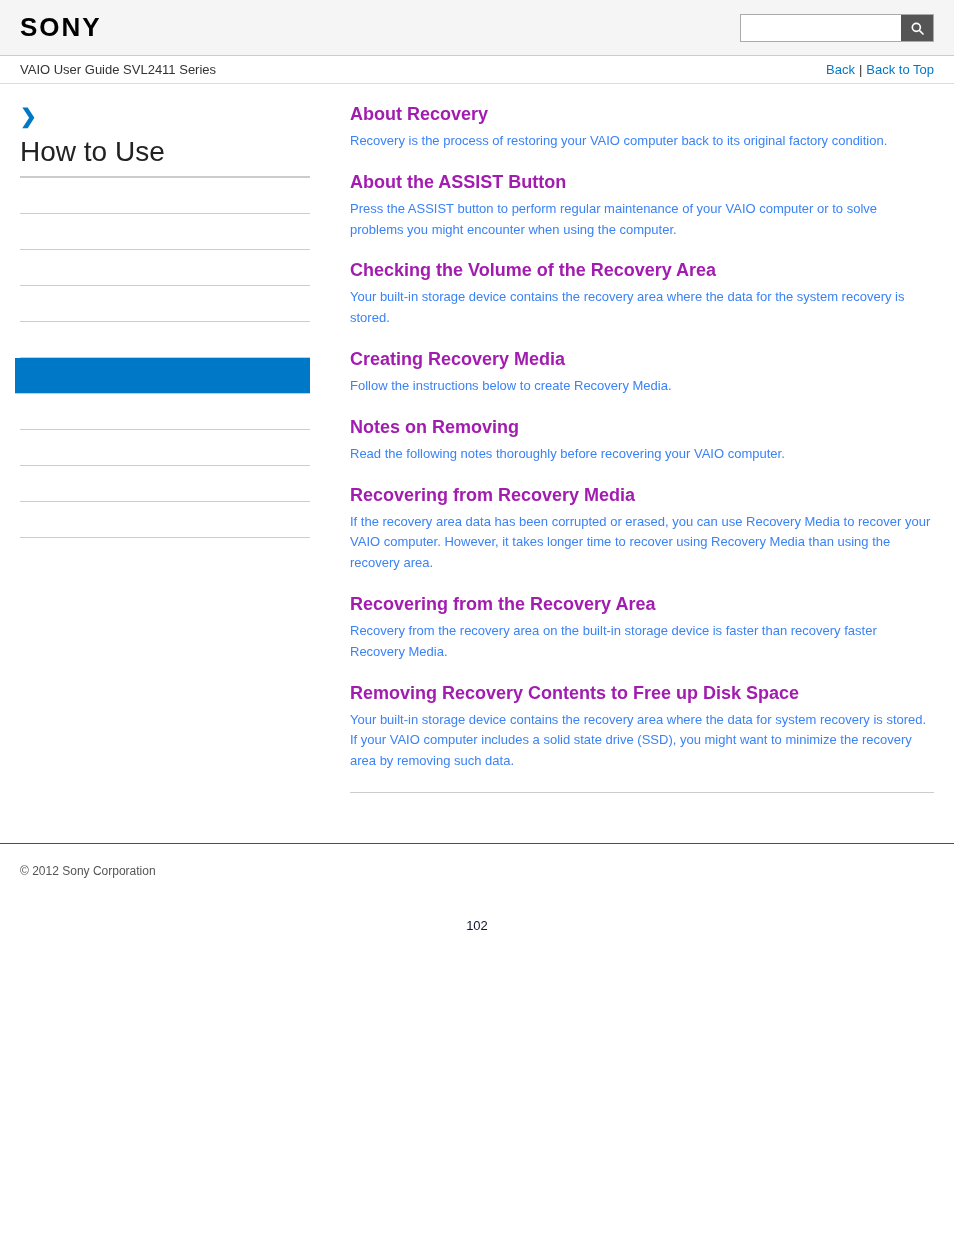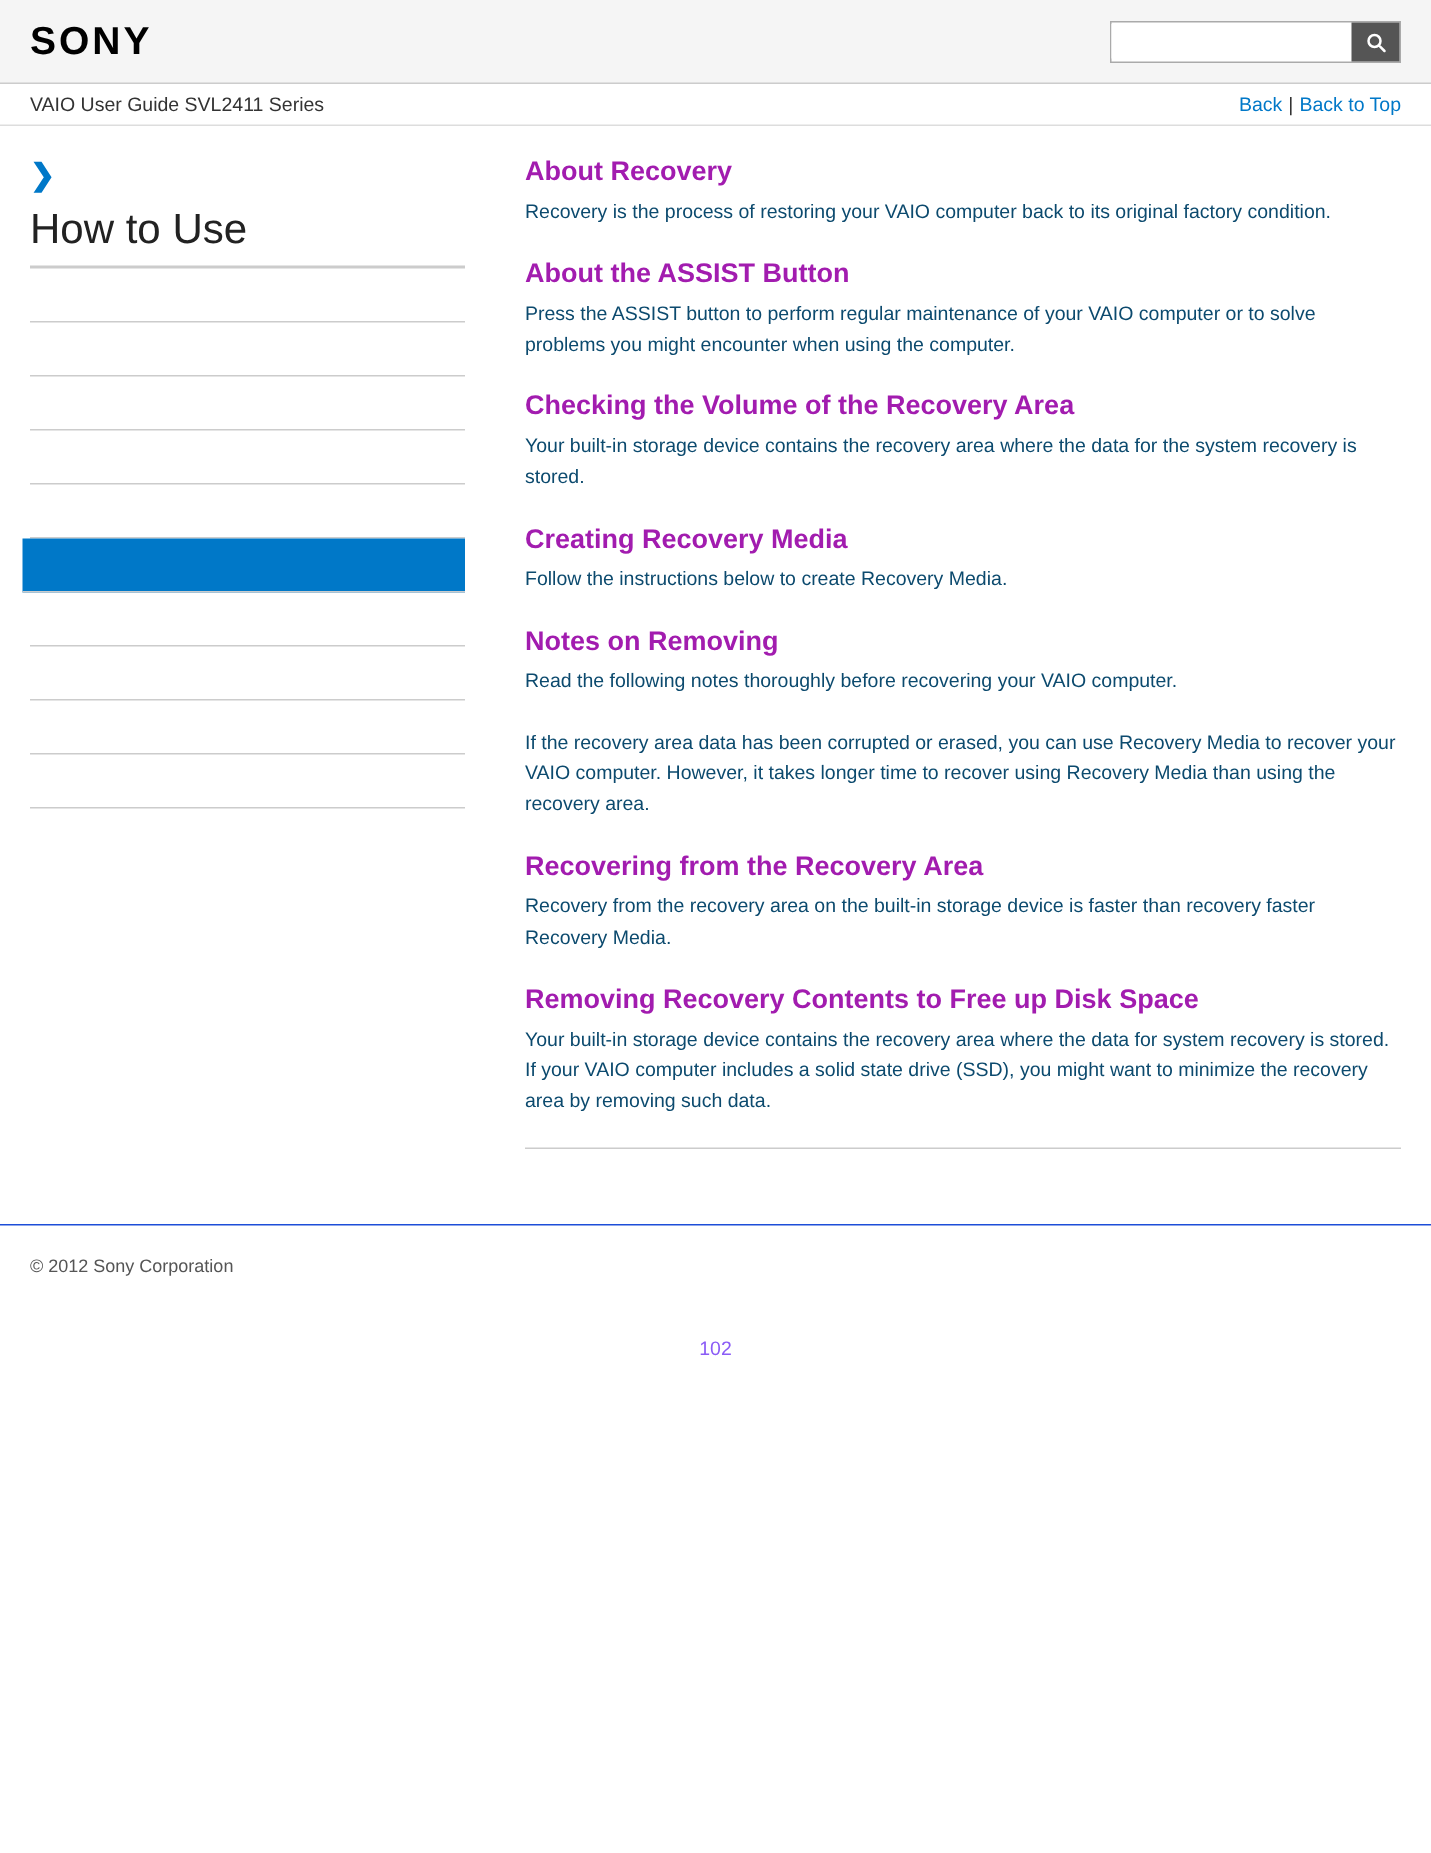--- a/index.html
+++ b/index.html
@@ -30,27 +30,27 @@
 
     .sidebar-items { margin-top: 0; }
     .sidebar-item { border-bottom: 1px solid #ccc; padding: 10px 0; min-height: 36px; }
     .sidebar-item.active { background: #0078c8; margin-left: -5px; padding-left: 5px; padding-right: 5px; }
 
     
     .content { flex: 1; padding-left: 20px; border-left: none; }
 
     .section { margin-bottom: 20px; }
     .section-title { color: #a21caf; font-size: 18px; font-weight: bold; margin-bottom: 6px; cursor: pointer; text-decoration: none; display: block; }
-    .section-body { font-size: 13px; color: #0c4a6e; line-height: 1.6; }
+    .section-body { font-size: 13px; color: #3b82f6; line-height: 1.6; }
 
     .content-divider { border: none; border-top: 1px solid #ccc; margin: 10px 0; }
 
     
     .footer { padding: 20px; font-size: 12px; color: #555; border-top: 1px solid #1d4ed8; margin-top: 20px; }
-    .page-number { text-align: center; font-size: 13px; color: #8b5cf6; margin-top: 20px; padding-bottom: 20px; }
+    .page-number { text-align: center; font-size: 13px; color: #0f172a; margin-top: 20px; padding-bottom: 20px; }
   </style>
 </head>
 <body>
 
 <div class="header">
   <div class="sony-logo">SONY</div>
   <div class="search-box">
     <input class="search-input" type="text" style="">
     <button class="search-btn">
       <svg class="search-icon-svg" viewBox="0 0 24 24">
@@ -109,20 +109,21 @@
       <a class="section-title" href="#">Creating Recovery Media</a>
       <p class="section-body">Follow the instructions below to create Recovery Media.</p>
     </div>
 
     <div class="section">
       <a class="section-title" href="#">Notes on Removing</a>
       <p class="section-body">Read the following notes thoroughly before recovering your VAIO computer.</p>
     </div>
 
     <div class="section">
+      <a class="section-title" href="#">Recovering from Recovery Media</a>
       <p class="section-body">If the recovery area data has been corrupted or erased, you can use Recovery Media to recover your VAIO computer. However, it takes longer time to recover using Recovery Media than using the recovery area.</p>
     </div>
 
     <div class="section">
       <a class="section-title" href="#">Recovering from the Recovery Area</a>
       <p class="section-body">Recovery from the recovery area on the built-in storage device is faster than recovery faster Recovery Media.</p>
     </div>
 
     <div class="section">
       <a class="section-title" href="#">Removing Recovery Contents to Free up Disk Space</a>

